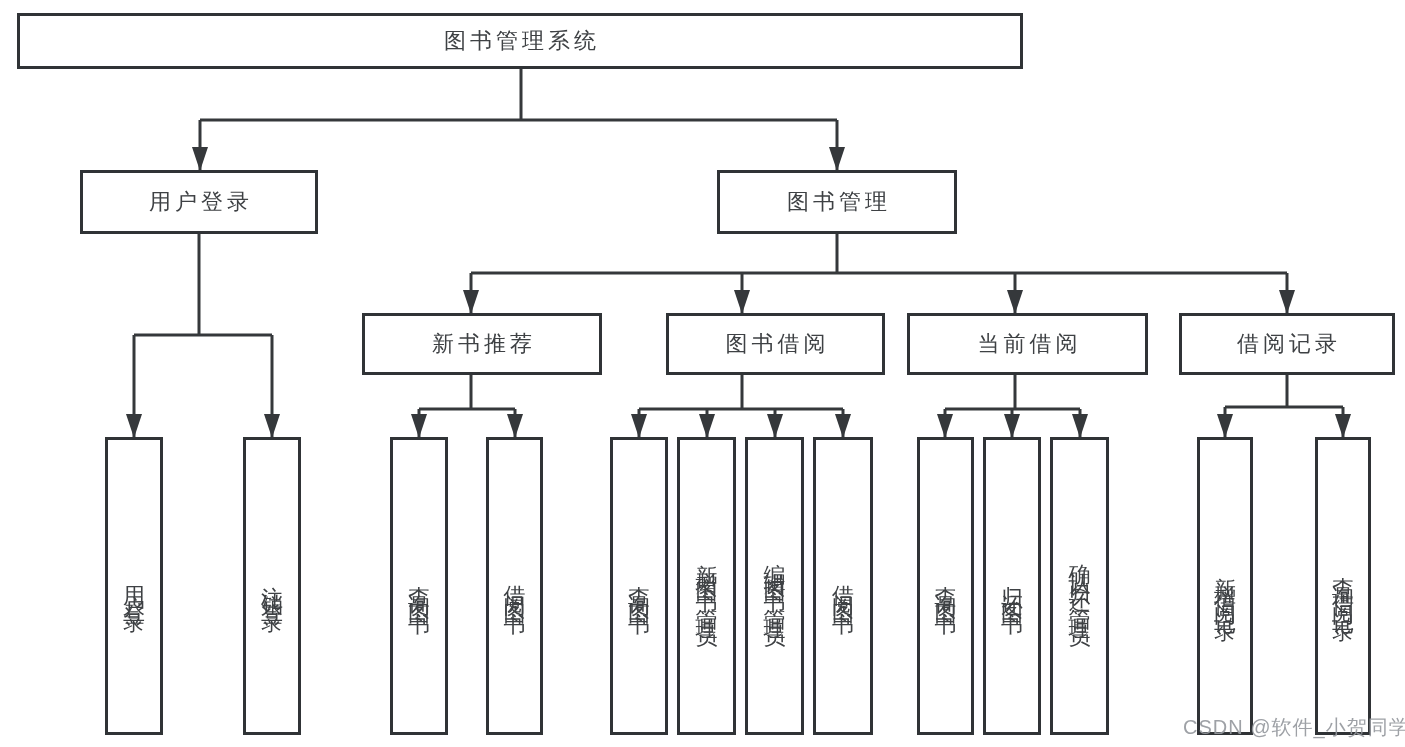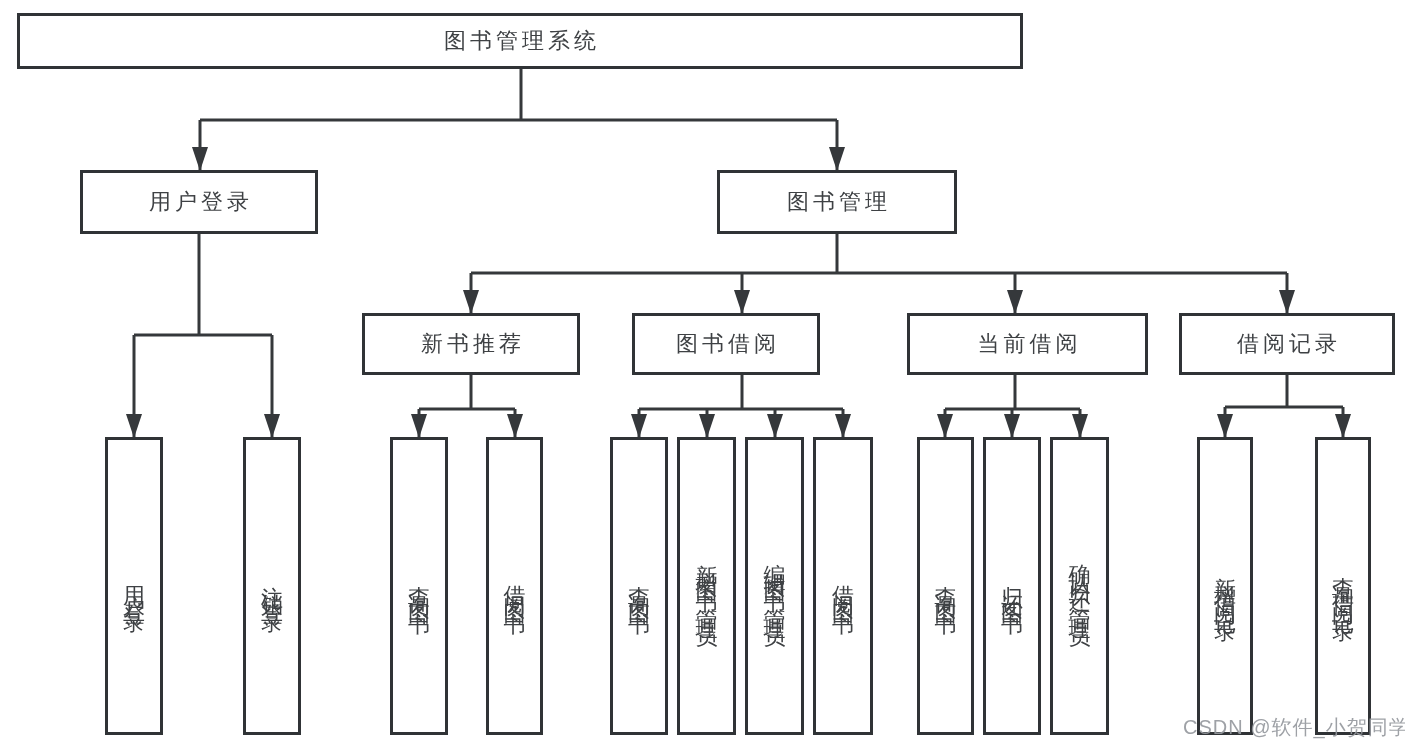--- a/index.html
+++ b/index.html
@@ -28,22 +28,22 @@
     writing-mode:vertical-rl;
     text-orientation:mixed;
     letter-spacing:9px;
     line-height:1;
     white-space:nowrap;
   }
   
   .n-root   {left:17px;  top:13px;  width:1006px; height:56px;}
   .n-l2a    {left:80px;  top:170px; width:238px;  height:64px;}
   .n-l2b    {left:717px; top:170px; width:240px;  height:64px;}
-  .n-l3a    {left:362px; top:313px; width:218px;  height:62px;}
-  .n-l3b    {left:632px; top:313px; width:188px;  height:62px;}
+  .n-l3a    {left:362px; top:313px; width:240px;  height:62px;}
+  .n-l3b    {left:666px; top:313px; width:219px;  height:62px;}
   .n-l3c    {left:907px; top:313px; width:241px;  height:62px;}
   .n-l3d    {left:1179px;top:313px; width:216px;  height:62px;}
   .leaf     {top:437px;  height:298px;}
   .n-g1a{left:105px; width:58px;}
   .n-g1b{left:243px; width:58px;}
   .n-g2a{left:390px; width:58px;}
   .n-g2b{left:486px; width:57px;}
   .n-g3a{left:610px; width:58px;}
   .n-g3b{left:677px; width:59px;}
   .n-g3c{left:745px; width:59px;}

